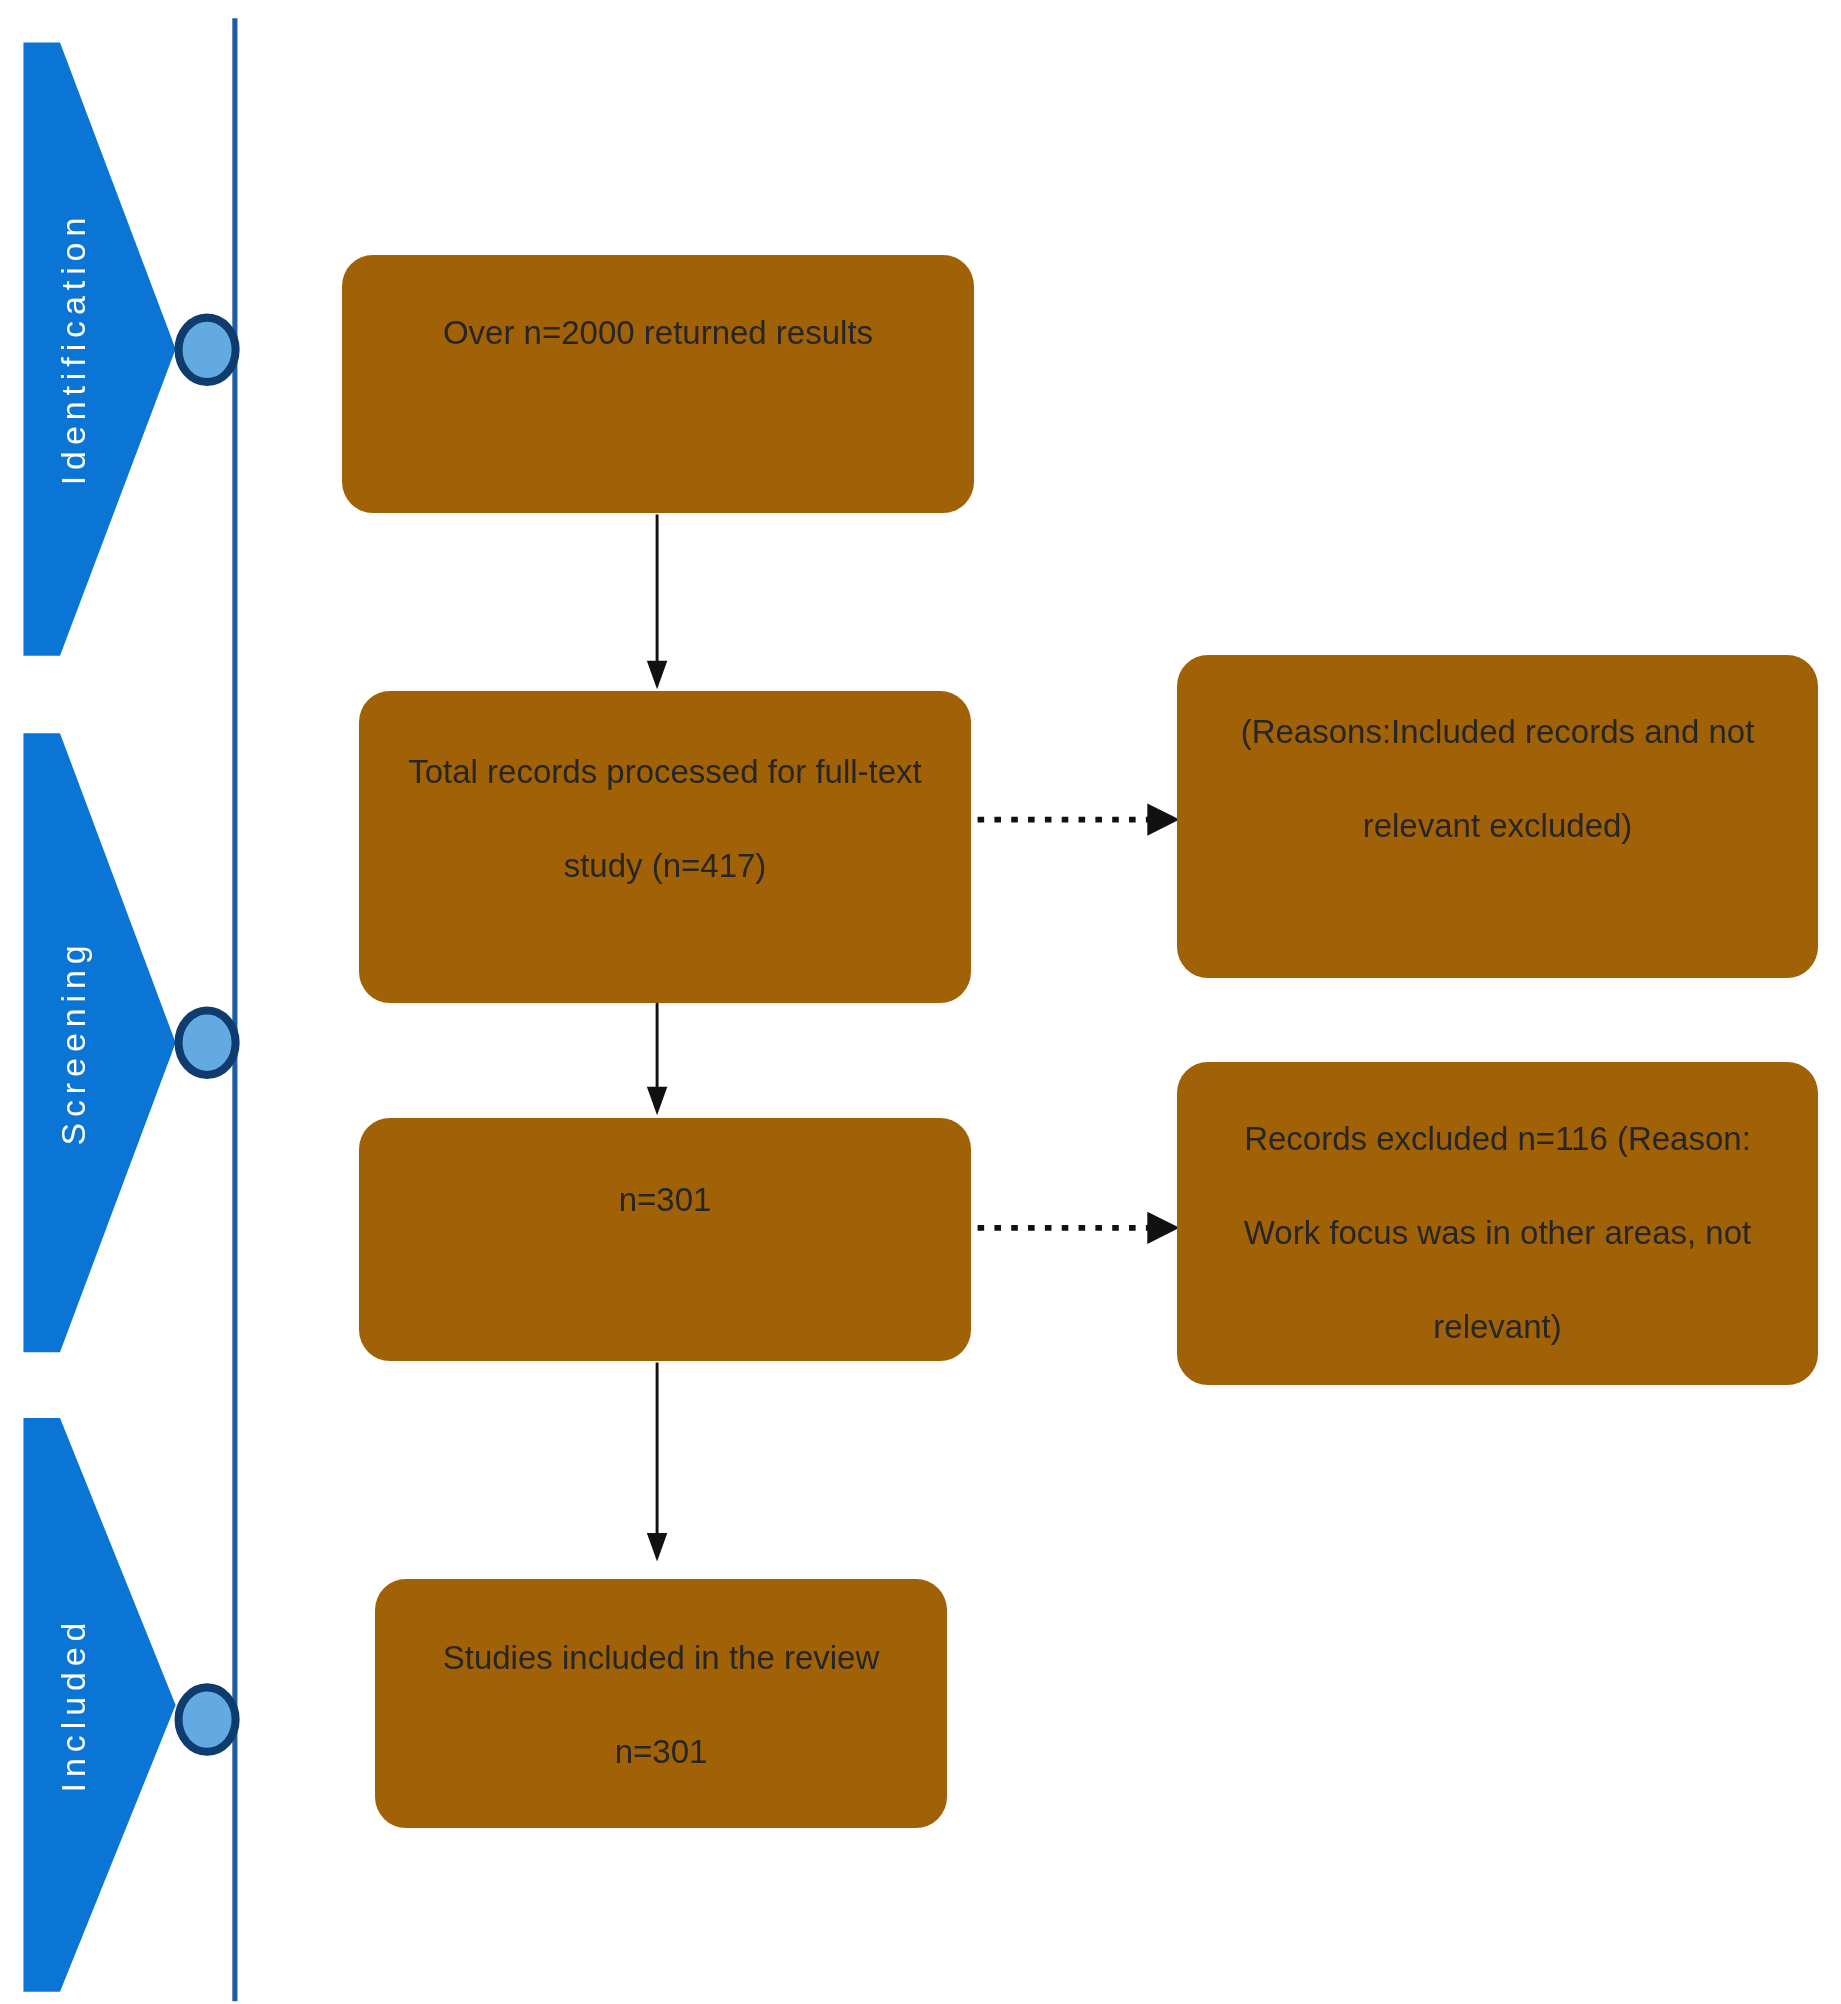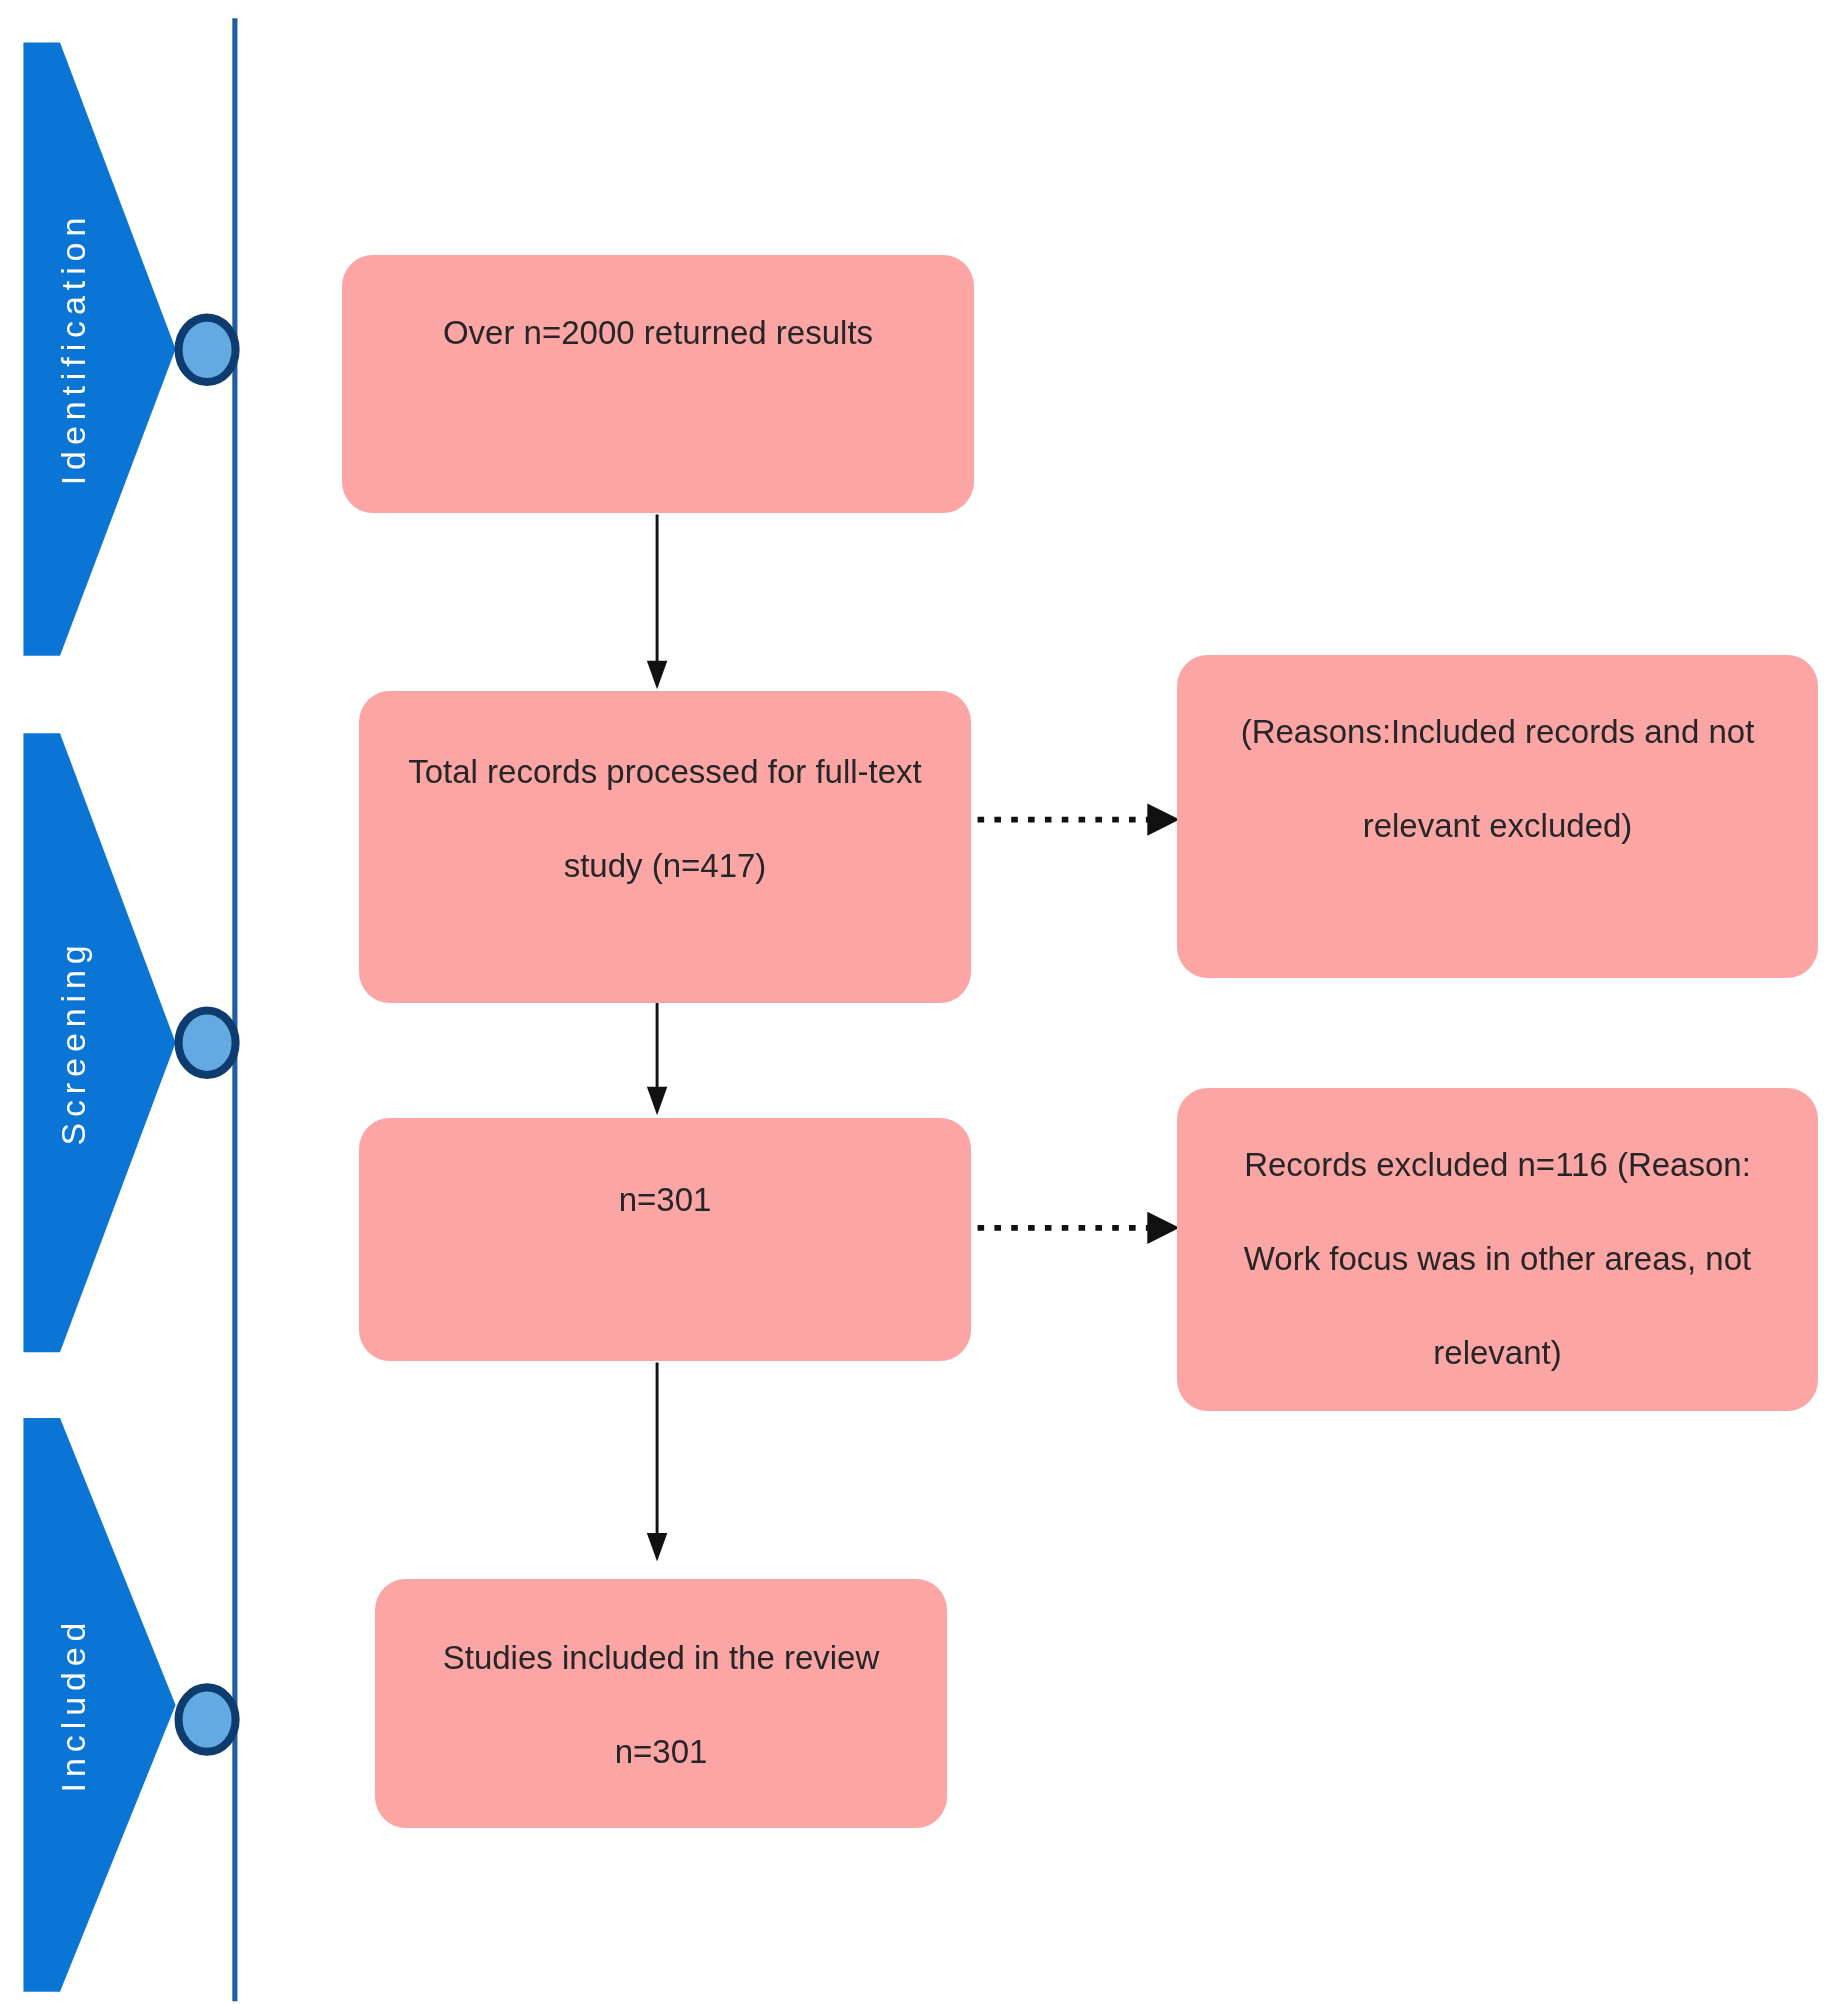--- a/index.html
+++ b/index.html
@@ -20,21 +20,21 @@
     text-align:center;
     color:#ffffff;
     font-size:34px;
     letter-spacing:5.9px;
     font-weight:400;
     transform:rotate(-90deg);
     white-space:nowrap;
   }
   .box{
     position:absolute;
-    background:#fca5a5;
+    background:#a16207;
     border-radius:31px;
     box-sizing:border-box;
     color:#262626;
     font-size:33px;
   }
   .box .line{
     height:94px;
     display:flex;
     align-items:center;
     justify-content:center;
@@ -102,20 +102,20 @@
   <div class="box" style="left:375px;top:1567px;width:572px;height:249px;padding-top:32px;margin-top:12px;">
     <div class="line">Studies included in the review</div>
     <div class="line">n=301</div>
   </div>
 
   <div class="box" style="left:1177px;top:655px;width:641px;height:323px;padding-top:30px;">
     <div class="line">(Reasons:Included records  and not</div>
     <div class="line">relevant excluded)</div>
   </div>
 
-  <div class="box" style="left:1177px;top:1088px;width:641px;height:323px;padding-top:30px;">
+  <div class="box" style="left:1177px;top:1062px;width:641px;height:323px;padding-top:30px;">
     <div class="line">Records excluded  n=116 (Reason:</div>
     <div class="line">Work focus was in other areas, not</div>
     <div class="line">relevant)</div>
   </div>
 
 </div>
 
 
 </body></html>

